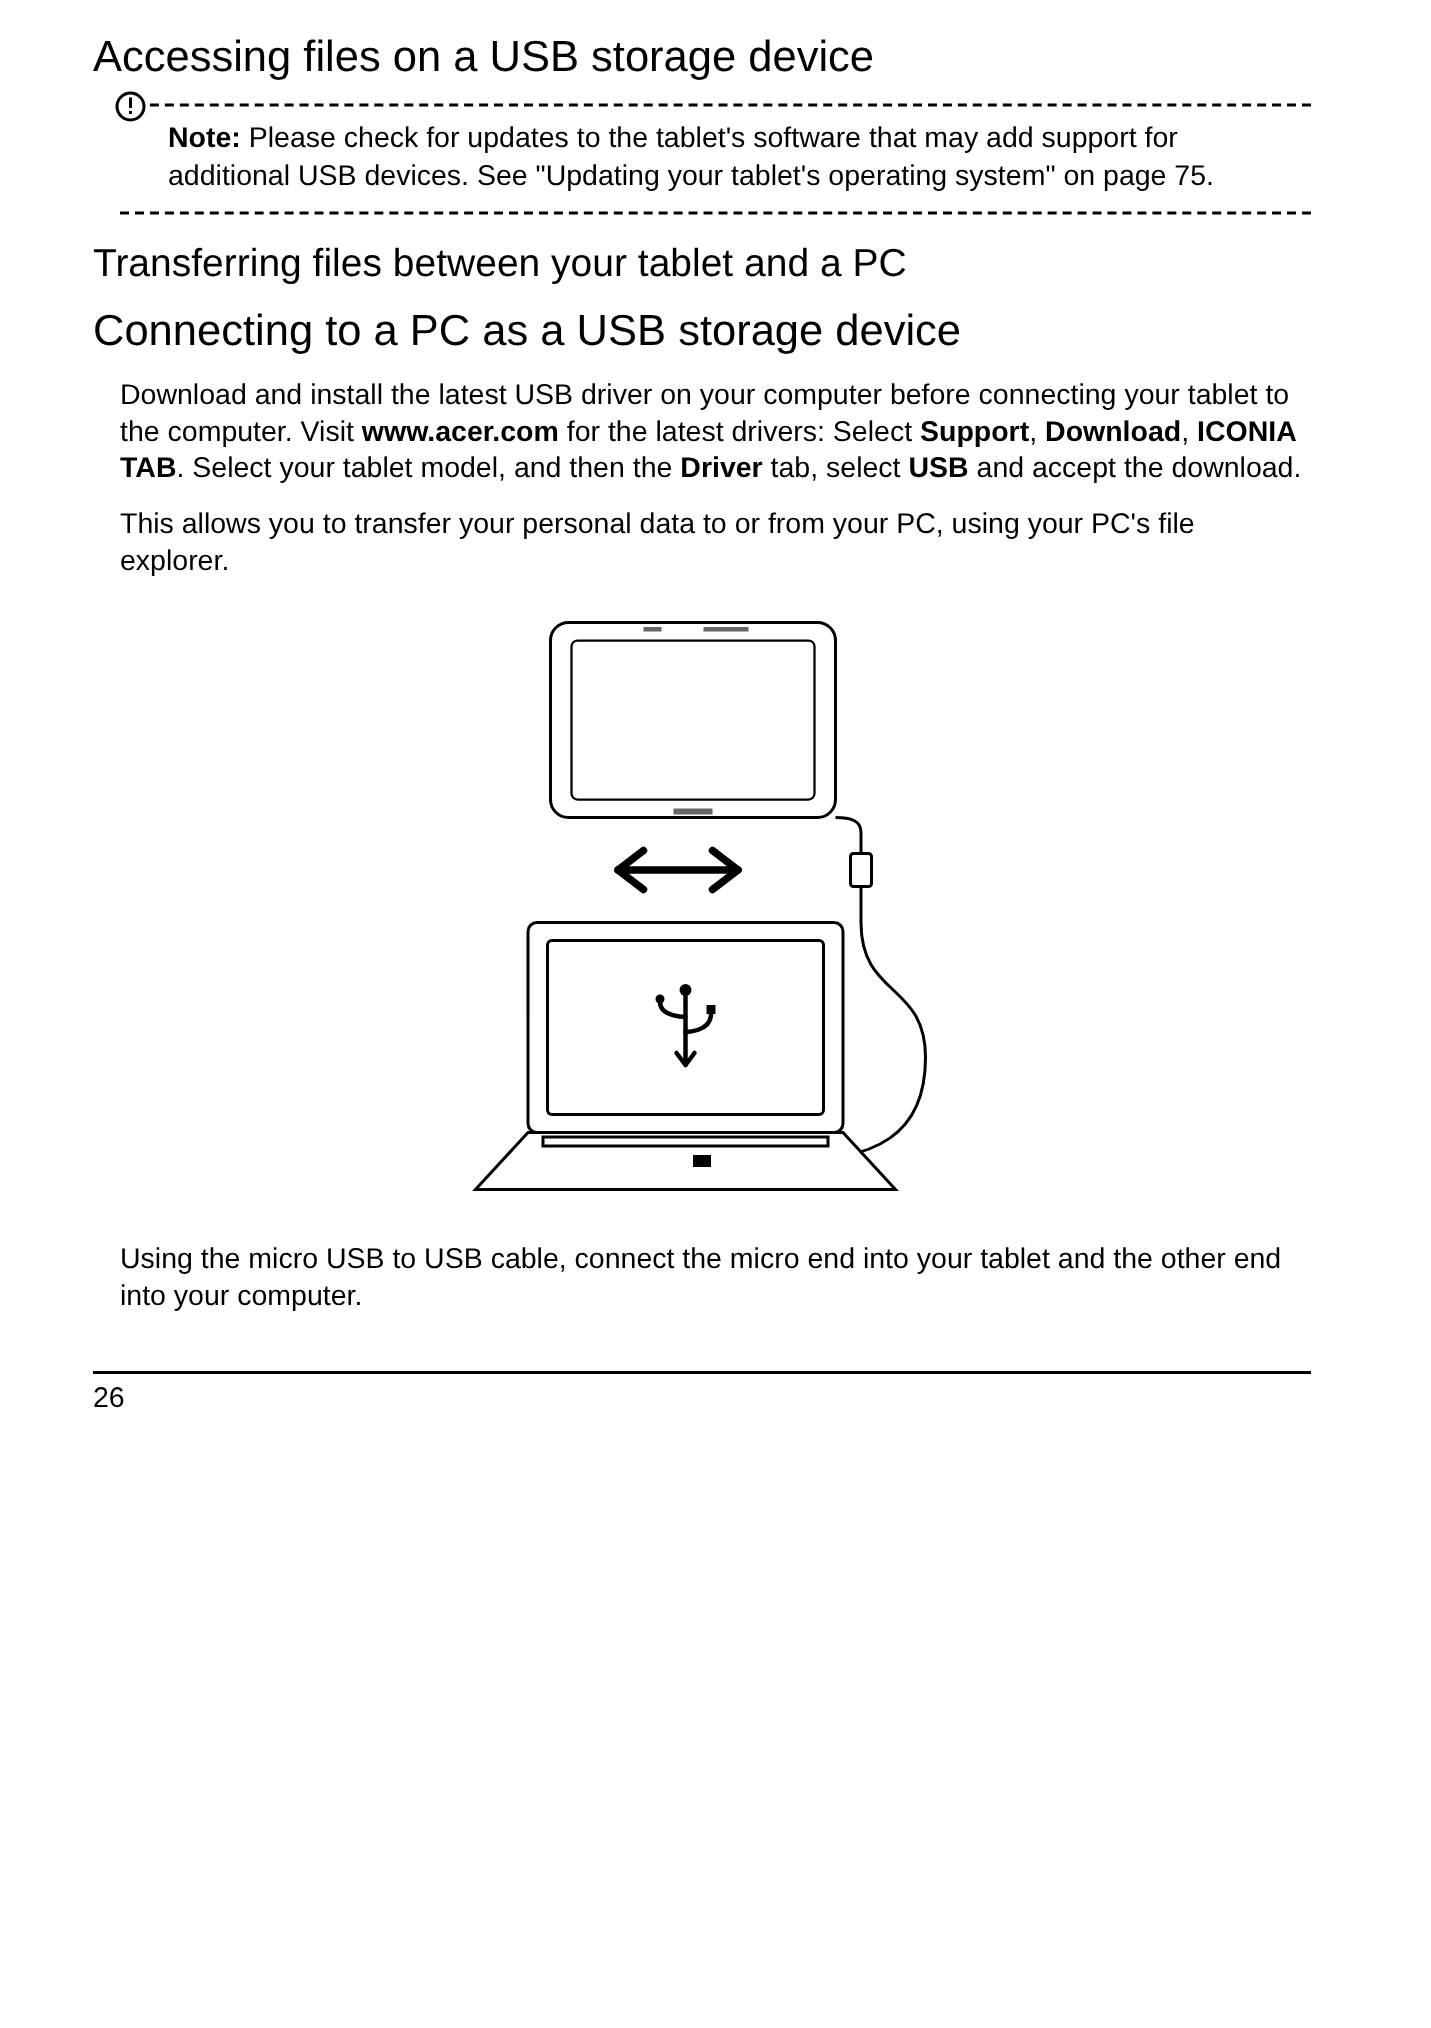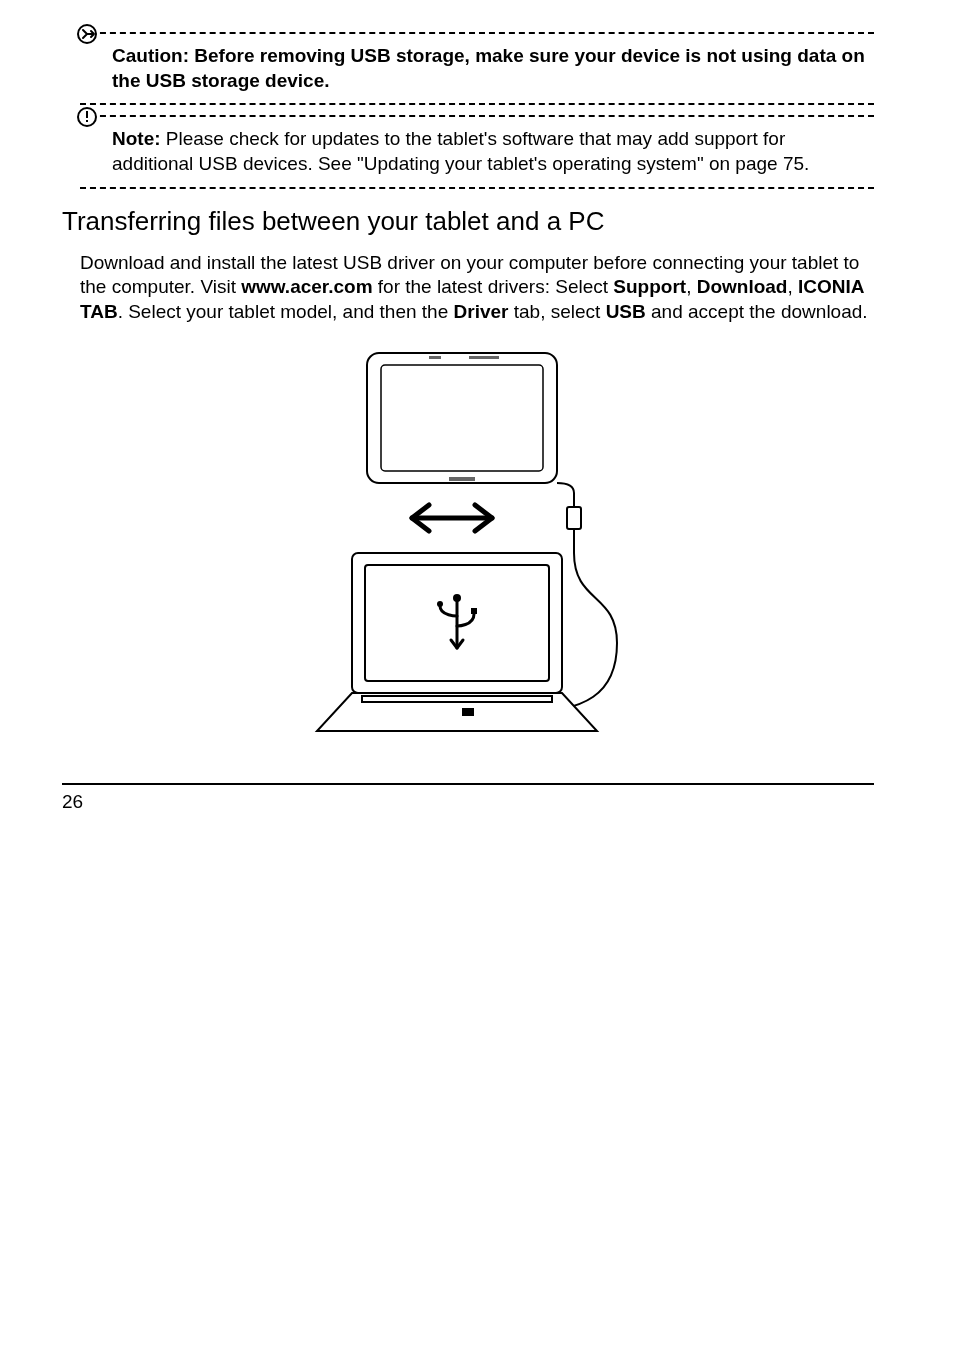--- a/index.html
+++ b/index.html
@@ -66,52 +66,46 @@
     border-top: 2px solid #000;
     padding-top: 6px;
     font-size: 19px;
   }
 </style>
 </head>
 <body>
 
 <div class="page">
 
+  <div class="h2">Accessing files on a USB storage device</div>
 
 
 
-  <div class="callout">
-    <div class="callout-icon">
-      <svg width="22" height="22" viewBox="0 0 22 22">
-        <circle cx="11" cy="11" r="9" fill="none" stroke="#000" stroke-width="2"></circle>
-        <path d="M7 7 L11 11 L7 15 M11 11 L18 11 M15 8 L18 11 L15 14" fill="none" stroke="#000" stroke-width="2" stroke-linecap="round" stroke-linejoin="round"></path>
-      </svg>
-    </div>
-    <span class="bold">Caution: Before removing USB storage, make sure your device is not using data on the USB storage device.</span>
-  </div>
 
   <div class="callout">
     <div class="callout-icon">
       <svg width="22" height="22" viewBox="0 0 22 22">
         <circle cx="11" cy="11" r="9" fill="none" stroke="#000" stroke-width="2"></circle>
         <rect x="10" y="5" width="2" height="7" fill="#000"></rect>
         <rect x="10" y="14" width="2" height="2" fill="#000"></rect>
       </svg>
     </div>
     <span class="bold">Note:</span><span> Please check for updates to the tablet's software that may add support for additional USB devices. See "Updating your tablet's operating system" on page 75.</span>
   </div>
 
   <div class="h1">Transferring files between your tablet and a PC</div>
 
 
+  <div class="h2">Connecting to a PC as a USB storage device</div>
 
   <div class="body">
     <span>Download and install the latest USB driver on your computer before connecting your tablet to the computer. Visit </span><span class="bold">www.acer.com</span><span> for the latest drivers: Select </span><span class="bold">Support</span><span>, </span><span class="bold">Download</span><span>, </span><span class="bold">ICONIA TAB</span><span>. Select your tablet model, and then the </span><span class="bold">Driver</span><span> tab, select </span><span class="bold">USB</span><span> and accept the download.</span>
   </div>
 
+  <div class="body">This allows you to transfer your personal data to or from your PC, using your PC's file explorer.</div>
 
   <div class="figure">
     <svg width="360" height="400" viewBox="0 0 360 400">
 
       <rect x="70" y="10" width="190" height="130" rx="12" fill="#fff" stroke="#000" stroke-width="2"></rect>
       <rect x="84" y="22" width="162" height="106" rx="4" fill="#fff" stroke="#000" stroke-width="1.5"></rect>
 
       <rect x="132" y="13" width="12" height="3" fill="#000" opacity="0.6"></rect>
       <rect x="172" y="13" width="30" height="3" fill="#000" opacity="0.6"></rect>
 
@@ -151,18 +145,19 @@
         </g>
 
         <path d="M55 350 L265 350 L300 388 L20 388 Z"></path>
         <rect x="65" y="353" width="190" height="6" fill="none"></rect>
 
         <rect x="166" y="366" width="10" height="6" fill="#000"></rect>
       </g>
     </svg>
   </div>
 
+  <div class="body">Using the micro USB to USB cable, connect the micro end into your tablet and the other end into your computer.</div>
 
   <div class="footer">
     <span>26</span>
   </div>
 
 </div>
 
 </body></html>

